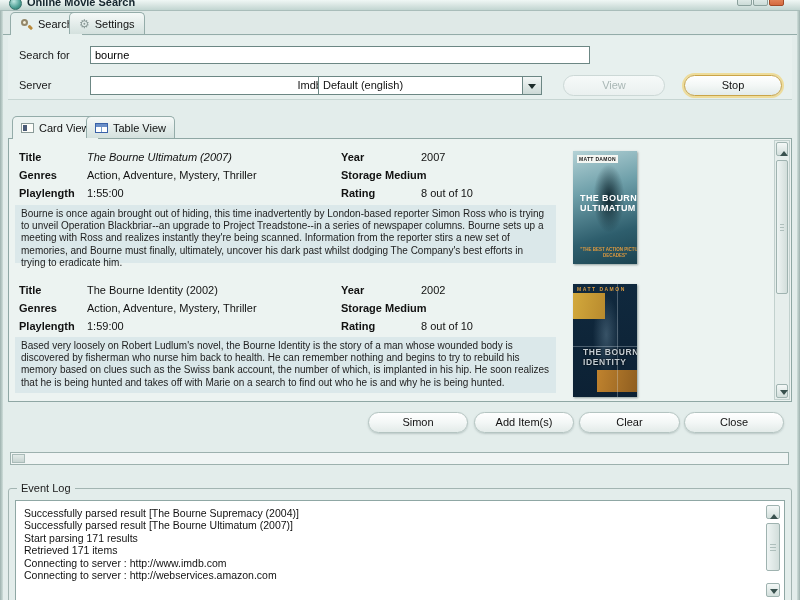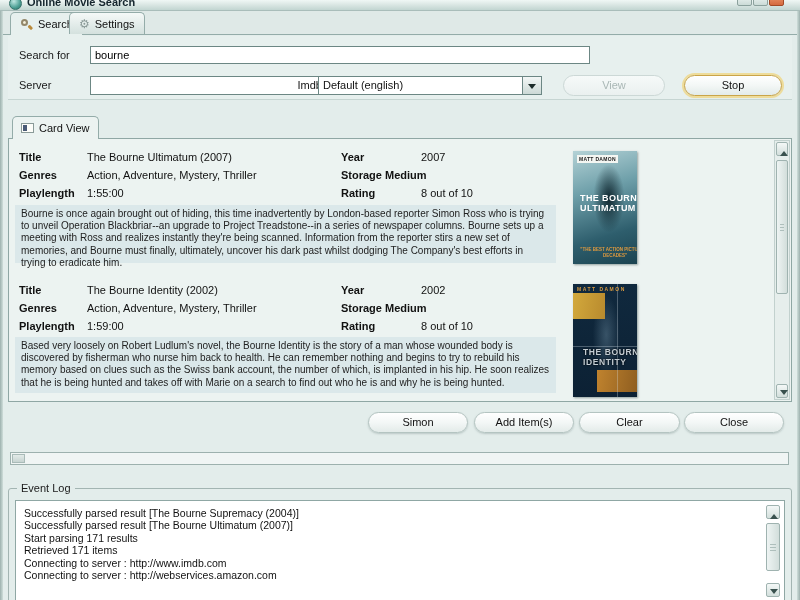--- a/index.html
+++ b/index.html
@@ -184,26 +184,30 @@
     </div>
 
     <div class="pill disabled" style="left:555px; top:39px; width:102px;">View</div>
     <div class="pill focused" style="left:676px; top:39px; width:98px;">Stop</div>
   </div>
 
   <div class="vtab active" style="left:9px;">
     <span class="icon-card"></span>
     <span>Card View</span>
   </div>
+  <div class="vtab" style="left:83px;">
+    <span class="icon-table"></span>
+    <span>Table View</span>
+  </div>
 
   <div class="results">
 
     <div>
       <span class="fld-label" style="left:10px; top:12px;">Title</span>
-      <span class="fld-value" style="left:78px; top:12px;">The Bourne Ultimatum (2007)</span>
+      <span class="fld-value" style="left:78px; top:12px;font-style:italic;">The Bourne Ultimatum (2007)</span>
       <span class="fld-label" style="left:10px; top:30px;">Genres</span>
       <span class="fld-value" style="left:78px; top:30px;">Action, Adventure, Mystery, Thriller</span>
       <span class="fld-label" style="left:10px; top:48px;">Playlength</span>
       <span class="fld-value" style="left:78px; top:48px;">1:55:00</span>
       <span class="fld-label" style="left:332px; top:12px;">Year</span>
       <span class="fld-value" style="left:412px; top:12px;">2007</span>
       <span class="fld-label" style="left:332px; top:30px;">Storage Medium</span>
       <span class="fld-value" style="left:412px; top:30px;"></span>
       <span class="fld-label" style="left:332px; top:48px;">Rating</span>
       <span class="fld-value" style="left:412px; top:48px;">8 out of 10</span>

